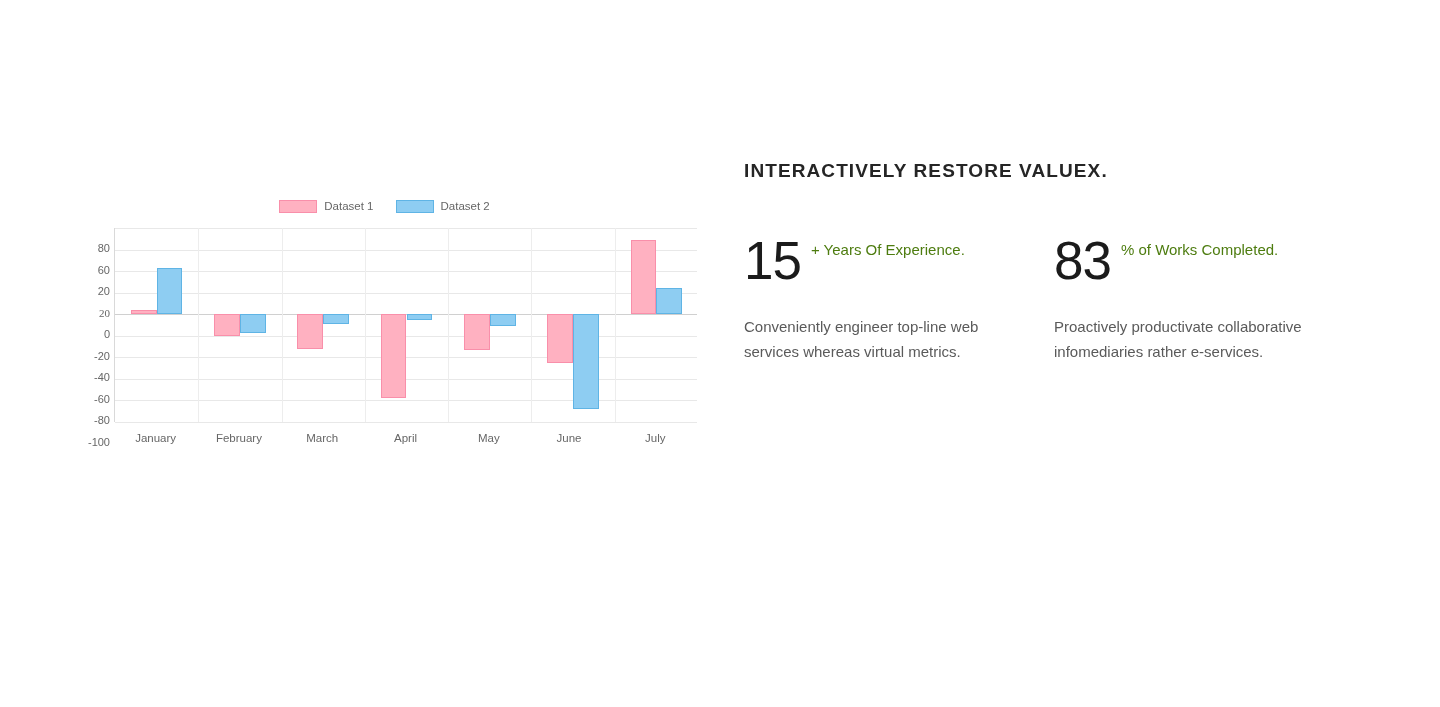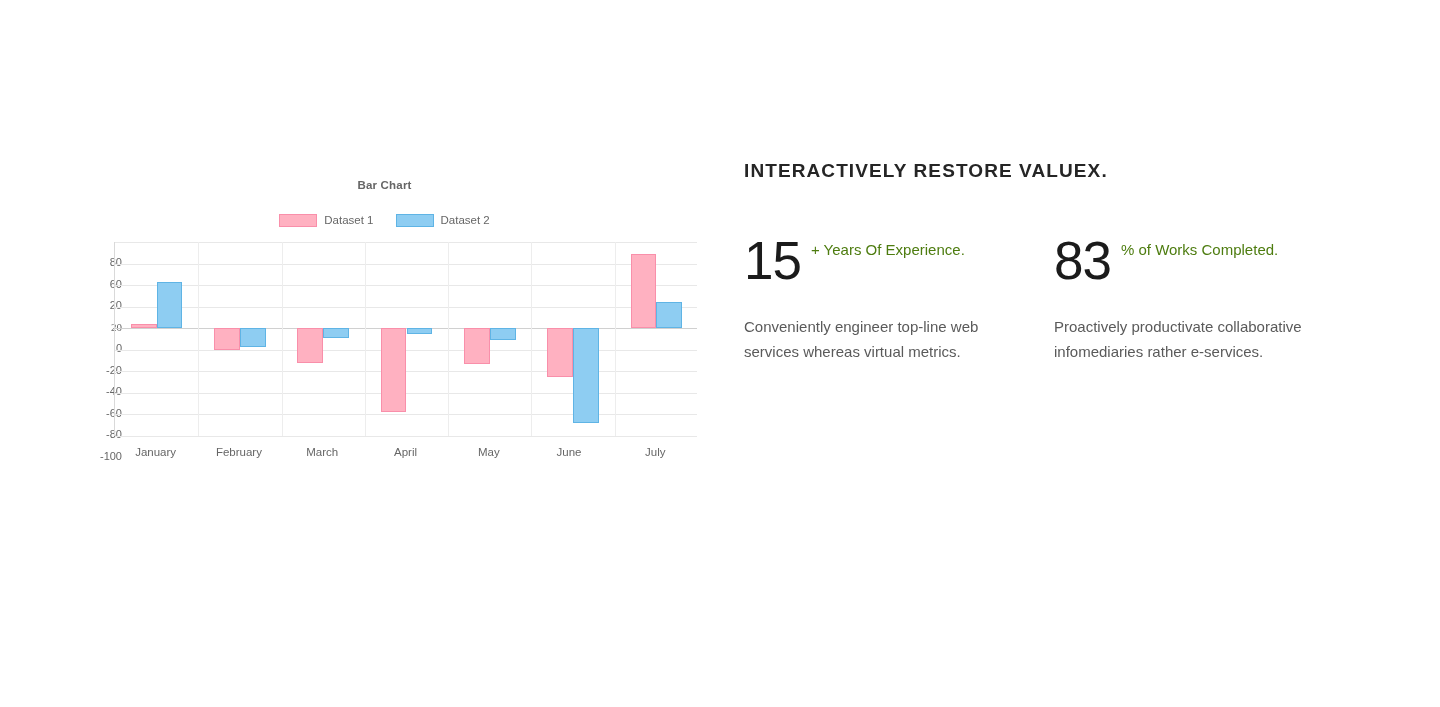--- a/index.html
+++ b/index.html
@@ -42,21 +42,21 @@
   .legend-label { font-size: 11.5px; color: #666666; }
 
   
   .plot-wrap {
     position: relative;
     margin-top: 14px;
     height: 222px;
   }
   .y-axis {
     position: absolute;
-    left: 16px; top: 0;
+    left: 4px; top: 0;
     width: 38px; height: 194px; margin-top: 20px;
   }
   .y-tick {
     position: absolute;
     right: 4px;
     transform: translateY(-50%);
     font-size: 11px;
     color: #666666;
     white-space: nowrap;
   }
@@ -151,21 +151,20 @@
     color: #5a5a5a;
     width: 290px;
   }
 </style>
 </head>
 <body>
 
 <div class="page">
 
   <div class="chart-panel">
-    <div class="chart-title">Bar Chart</div>
 
     <div class="chart-legend" id="legend">
         <div class="legend-item">
           <span class="legend-swatch" style="background: rgb(255, 177, 193); border-color: rgb(249, 143, 170);"></span>
           <span class="legend-label">Dataset 1</span>
         </div>
         <div class="legend-item">
           <span class="legend-swatch" style="background: rgb(142, 205, 242); border-color: rgb(95, 180, 229);"></span>
           <span class="legend-label">Dataset 2</span>
         </div>

